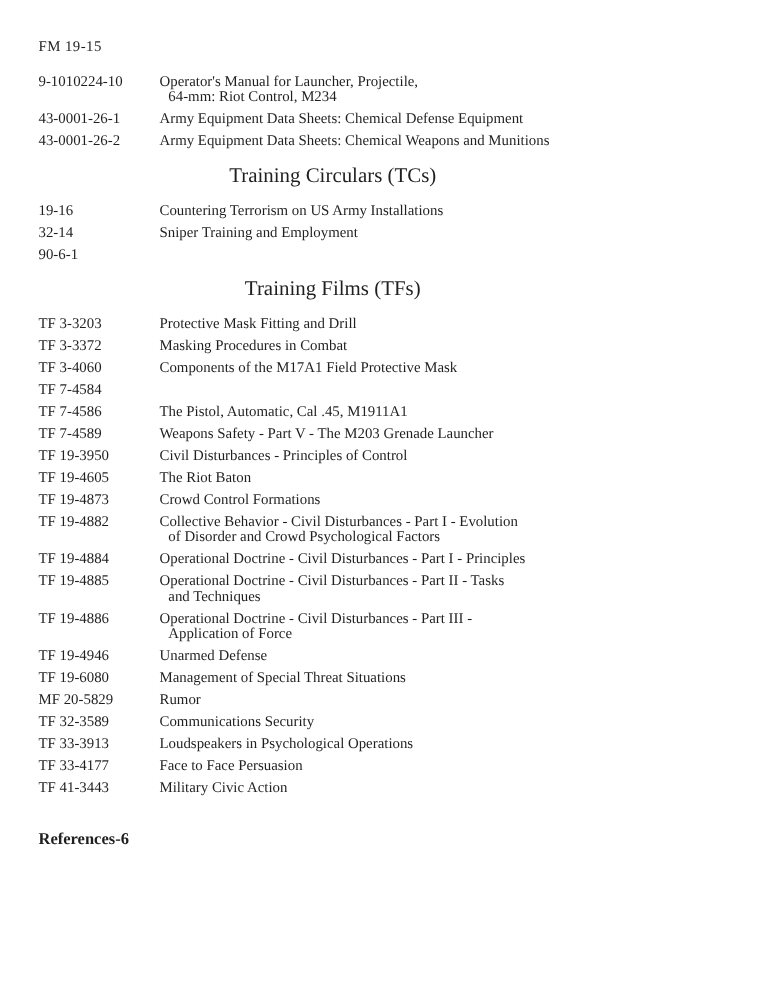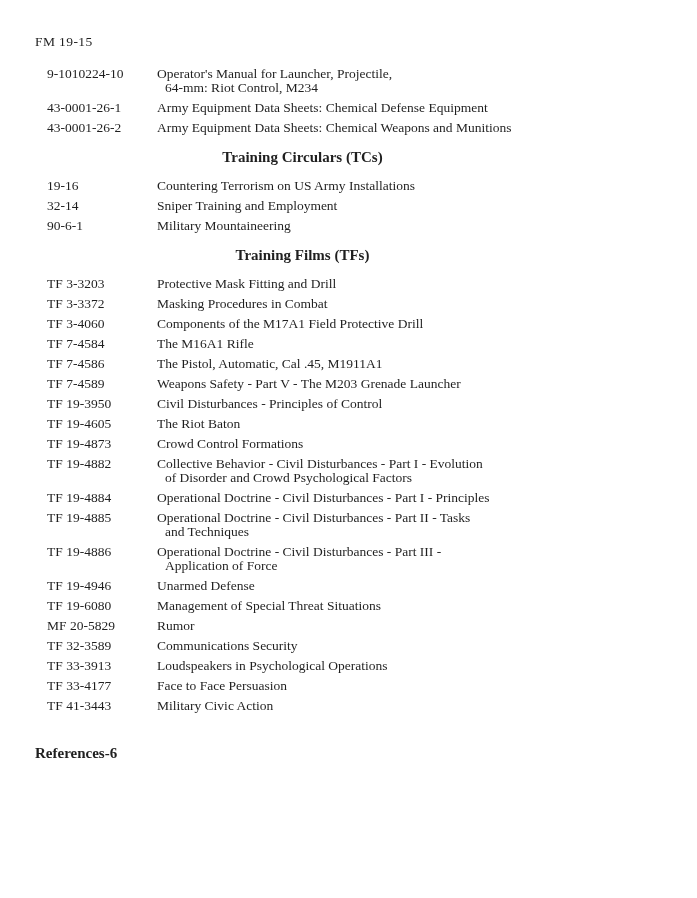--- a/index.html
+++ b/index.html
@@ -23,34 +23,33 @@
   .content {
     width: 535px;
   }
   .running-head {
     font-size: 13.5px;
     letter-spacing: 0.4px;
     margin-bottom: 17px;
   }
   .section-heading {
     text-align: center;
-    font-weight: bold;
-    font-size: 15px;
+    font-weight: normal;
+    font-size: 19px;
     margin: 14px 0 13px 0;
   }
   .ref-row {
     display: flex;
     margin-bottom: 6px;
     font-size: 13.5px;
     line-height: 14px;
   }
   .ref-num {
     width: 110px;
     flex: 0 0 110px;
-    margin-left: 12px;
   }
   .ref-title {
     flex: 1;
     white-space: pre-wrap;
     padding-left: 8px;
     text-indent: -8px;
   }
   .page-footer {
     font-weight: bold;
     font-size: 15px;
@@ -82,38 +81,36 @@
         <div class="ref-row">
           <span class="ref-num">19-16</span>
           <span class="ref-title">Countering Terrorism on US Army Installations</span>
         </div>
         <div class="ref-row">
           <span class="ref-num">32-14</span>
           <span class="ref-title">Sniper Training and Employment</span>
         </div>
         <div class="ref-row">
           <span class="ref-num">90-6-1</span>
-          <span class="ref-title">Military Mountaineering</span>
         </div>
         <div class="section-heading">Training Films (TFs)</div>
         <div class="ref-row">
           <span class="ref-num">TF 3-3203</span>
           <span class="ref-title">Protective Mask Fitting and Drill</span>
         </div>
         <div class="ref-row">
           <span class="ref-num">TF 3-3372</span>
           <span class="ref-title">Masking Procedures in Combat</span>
         </div>
         <div class="ref-row">
           <span class="ref-num">TF 3-4060</span>
-          <span class="ref-title">Components of the M17A1 Field Protective Drill</span>
+          <span class="ref-title">Components of the M17A1 Field Protective Mask</span>
         </div>
         <div class="ref-row">
           <span class="ref-num">TF 7-4584</span>
-          <span class="ref-title">The M16A1 Rifle</span>
         </div>
         <div class="ref-row">
           <span class="ref-num">TF 7-4586</span>
           <span class="ref-title">The Pistol, Automatic, Cal .45, M1911A1</span>
         </div>
         <div class="ref-row">
           <span class="ref-num">TF 7-4589</span>
           <span class="ref-title">Weapons Safety - Part V - The M203 Grenade Launcher</span>
         </div>
         <div class="ref-row">

